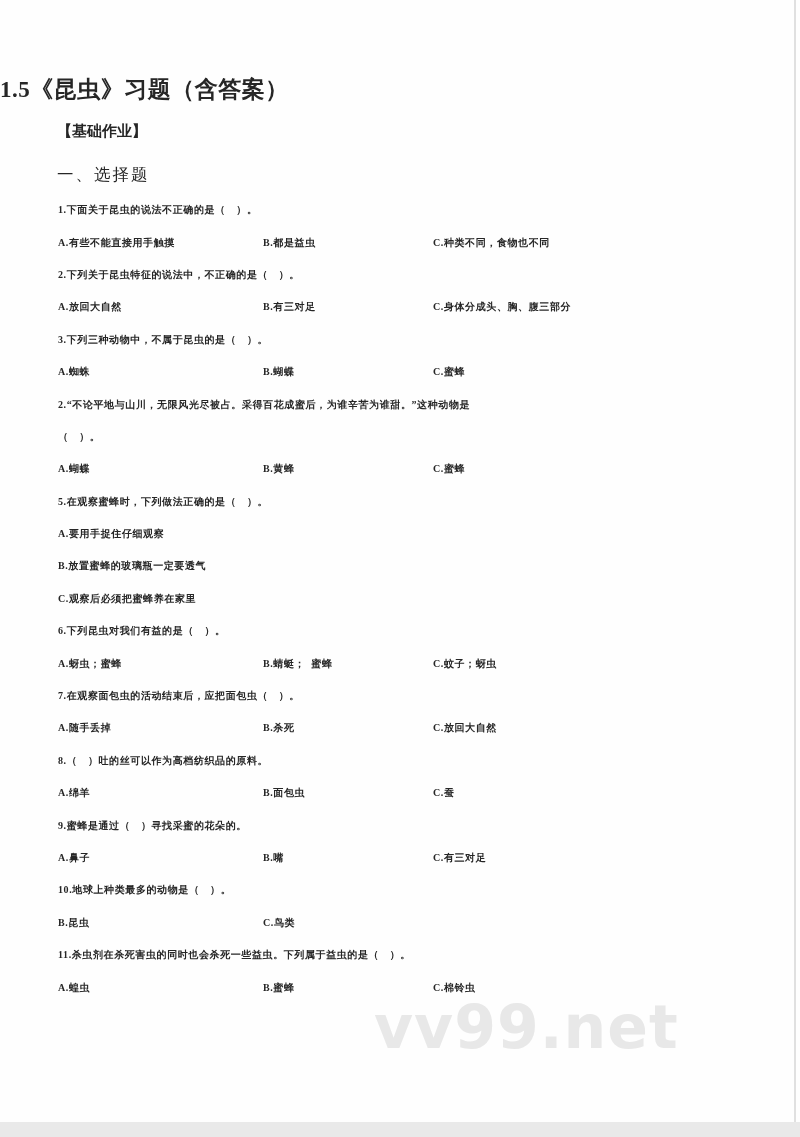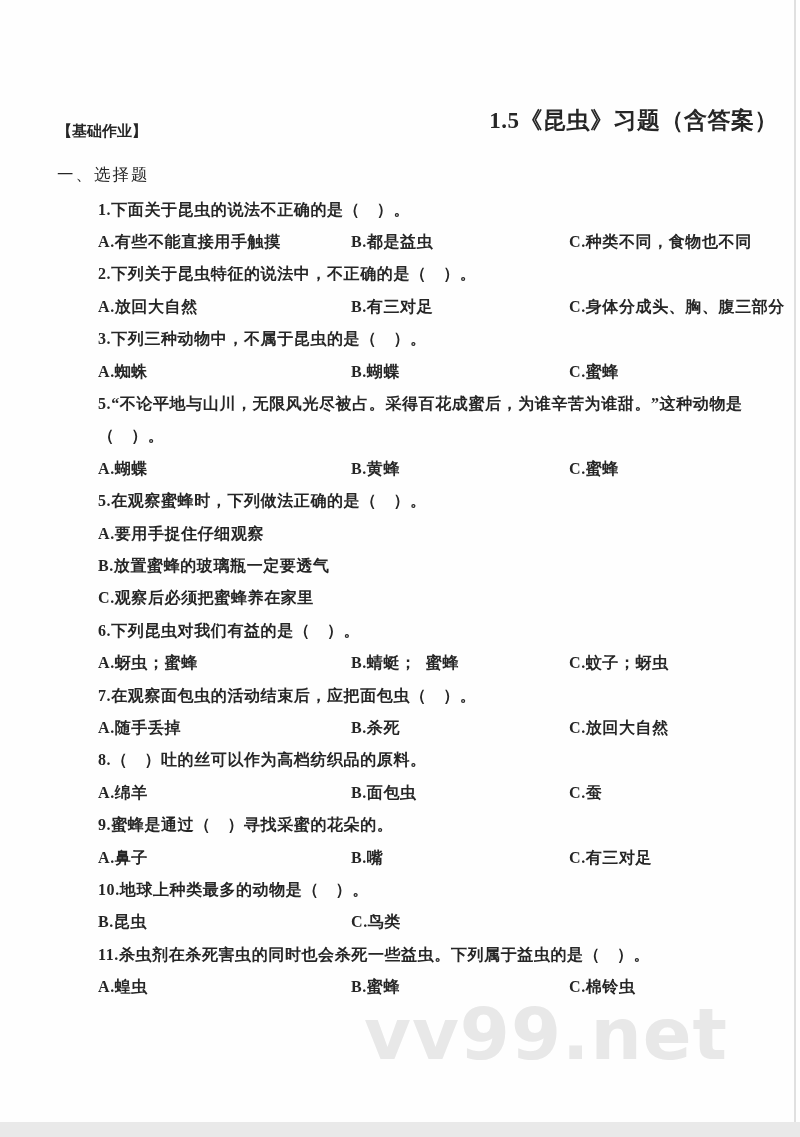--- a/index.html
+++ b/index.html
@@ -14,25 +14,24 @@
     background: #fefefe;
     overflow: hidden;
     font-family: "Liberation Serif", serif;
     color: #262626;
   }
   .doc-title {
     position: absolute;
     top: 74px;
     left: 0;
     width: 778px;
-    text-align: right;
+    text-align: left;
     font-size: 23px;
     font-weight: bold;
     letter-spacing: 0.5px;
-    margin-top: 31px;
   }
   .section-header {
     position: absolute;
     top: 122px;
     left: 57px;
     font-size: 15px;
     font-weight: bold;
   }
   .subsection-header {
     position: absolute;
@@ -45,40 +44,38 @@
   .lines {
     position: absolute;
     top: 194px;
     left: 58px;
     width: 710px;
   }
   .line {
     height: 32.4px;
     display: flex;
     align-items: center;
-    font-size: 16px;
+    font-size: 10px;
     font-weight: bold;
     letter-spacing: 0.6px;
     white-space: pre;
-    margin-left: 40px;
   }
   .line.opts {
     display: grid;
     grid-template-columns: 205px 170px auto;
     align-items: center;
-    gap: 48px;
   }
   .opt { white-space: pre; }
   .watermark {
     position: absolute;
-    left: 364px;
+    left: 374px;
     top: 992px;
     font-family: "DejaVu Sans", sans-serif;
     font-weight: bold;
-    font-size: 72px;
+    font-size: 60px;
     letter-spacing: 1px;
     color: var(--watermark-color, #e8e8e8);
     user-select: none;
   }
   .page-edge-line {
     position: absolute;
     top: 0;
     left: 794px;
     width: 2px;
     height: 1122px;
@@ -101,21 +98,21 @@
   <div class="section-header">【基础作业】</div>
   <div class="subsection-header">一、选择题</div>
 
   <div class="lines">
       <div class="line">1.下面关于昆虫的说法不正确的是（　）。</div>
       <div class="line opts"><div class="opt">A.有些不能直接用手触摸</div><div class="opt">B.都是益虫</div><div class="opt">C.种类不同，食物也不同</div></div>
       <div class="line">2.下列关于昆虫特征的说法中，不正确的是（　）。</div>
       <div class="line opts"><div class="opt">A.放回大自然</div><div class="opt">B.有三对足</div><div class="opt">C.身体分成头、胸、腹三部分</div></div>
       <div class="line">3.下列三种动物中，不属于昆虫的是（　）。</div>
       <div class="line opts"><div class="opt">A.蜘蛛</div><div class="opt">B.蝴蝶</div><div class="opt">C.蜜蜂</div></div>
-      <div class="line">5.“不论平地与山川，无限风光尽被占。采得百花成蜜后，为谁辛苦为谁甜。”这种动物是</div>
+      <div class="line">2.“不论平地与山川，无限风光尽被占。采得百花成蜜后，为谁辛苦为谁甜。”这种动物是</div>
       <div class="line">（　）。</div>
       <div class="line opts"><div class="opt">A.蝴蝶</div><div class="opt">B.黄蜂</div><div class="opt">C.蜜蜂</div></div>
       <div class="line">5.在观察蜜蜂时，下列做法正确的是（　）。</div>
       <div class="line">A.要用手捉住仔细观察</div>
       <div class="line">B.放置蜜蜂的玻璃瓶一定要透气</div>
       <div class="line">C.观察后必须把蜜蜂养在家里</div>
       <div class="line">6.下列昆虫对我们有益的是（　）。</div>
       <div class="line opts"><div class="opt">A.蚜虫；蜜蜂</div><div class="opt">B.蜻蜓；  蜜蜂</div><div class="opt">C.蚊子；蚜虫</div></div>
       <div class="line">7.在观察面包虫的活动结束后，应把面包虫（　）。</div>
       <div class="line opts"><div class="opt">A.随手丢掉</div><div class="opt">B.杀死</div><div class="opt">C.放回大自然</div></div>

